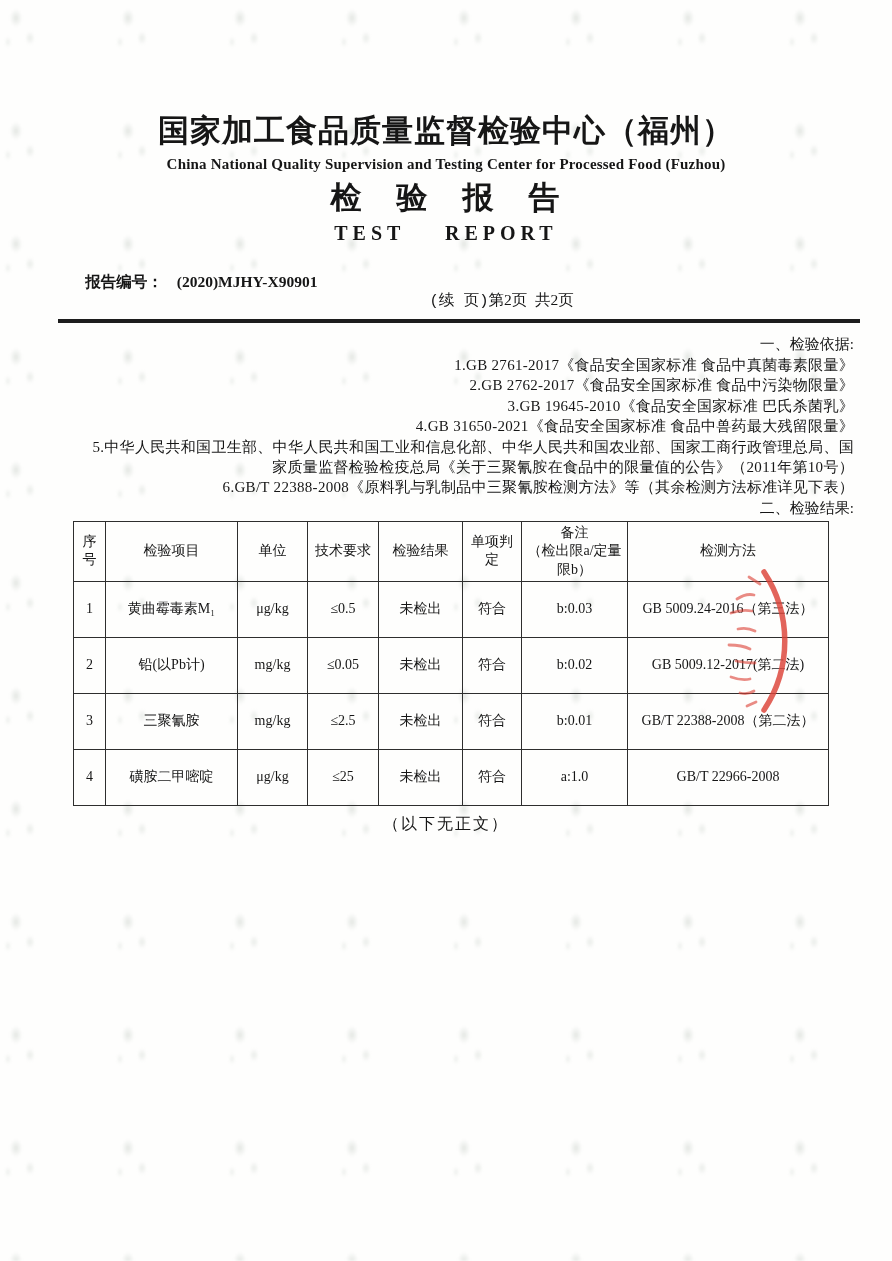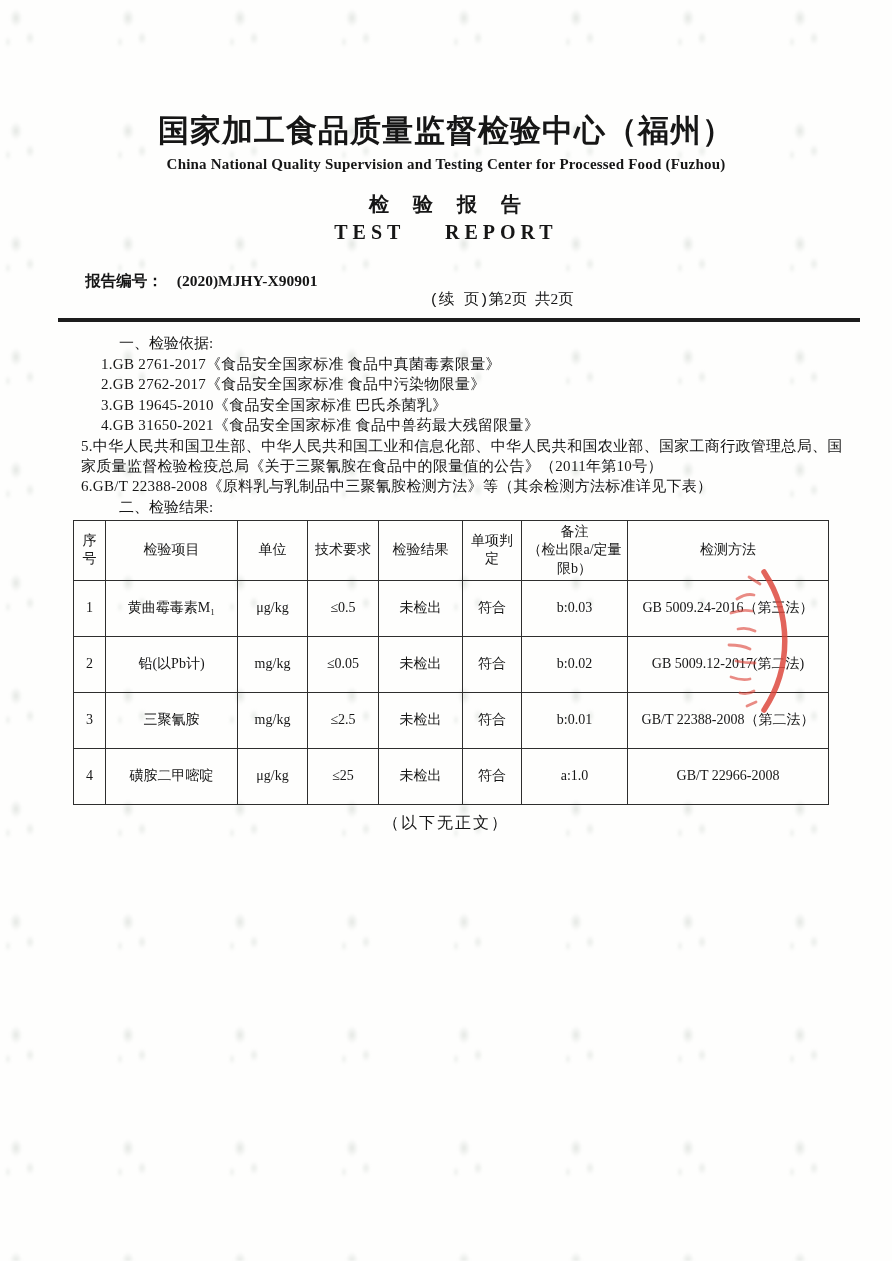--- a/index.html
+++ b/index.html
@@ -21,35 +21,35 @@
       radial-gradient(ellipse 7px 10px at 30px 38px, rgba(168,180,170,0.24), transparent 70%),
       radial-gradient(ellipse 5px 8px at 8px 42px, rgba(168,180,170,0.20), transparent 70%);
     background-size:112px 113px;
     filter:blur(1px);
   }
   .page > * { position:relative; z-index:1; }
 
   .hdr { padding-top:112px; text-align:center; }
   .org-cn { font-size:31px; font-weight:bold; letter-spacing:1px; line-height:1.2; }
   .org-en { font-size:15px; font-weight:bold; margin-top:7px; letter-spacing:0.2px; }
-  .title-cn { font-size:20px; font-weight:bold; margin-top:18px; letter-spacing:2px; white-space:pre; }
+  .title-cn { font-size:31px; font-weight:bold; margin-top:4px; letter-spacing:2px; white-space:pre; }
   .title-en { font-size:20px; font-weight:bold; margin-top:3px; letter-spacing:5px; white-space:pre; }
 
   .report-line {
     display:grid; grid-template-columns:1fr auto 1fr; align-items:end;
     margin:9px 36px 8px 62px; font-size:15.5px; font-weight:bold;
   }
   .rl-left  { text-align:left; white-space:pre; }
   .rl-left .val { margin-left:14px; font-family:"Liberation Serif","DejaVu Serif",serif; }
   .rl-center{ text-align:center; font-weight:normal;font-family:Liberation Mono, monospace; }
   .rl-right { text-align:left; white-space:pre; font-weight:normal; }
 
   .rule { height:4px; background:#1d1d1d; margin:6px 32px 0 58px; }
 
-  .basis { margin:11px 38px 0 81px; font-size:15px; line-height:20.5px; }
+  .basis { margin:11px 38px 0 81px; font-size:15px; line-height:20.5px;text-align:right; }
   .sec-heading { margin-left:38px; }
   .basis-item { letter-spacing:0.3px; }
   .basis-item.num-indent { margin-left:20px; }
   .basis-item.tight { line-height:20px; }
   .results-heading { margin-left:38px; margin-top:1px; }
 
   table.results {
     border-collapse:collapse; table-layout:fixed;
     width:755px; margin:3px 0 0 73px;
     font-size:14px;

